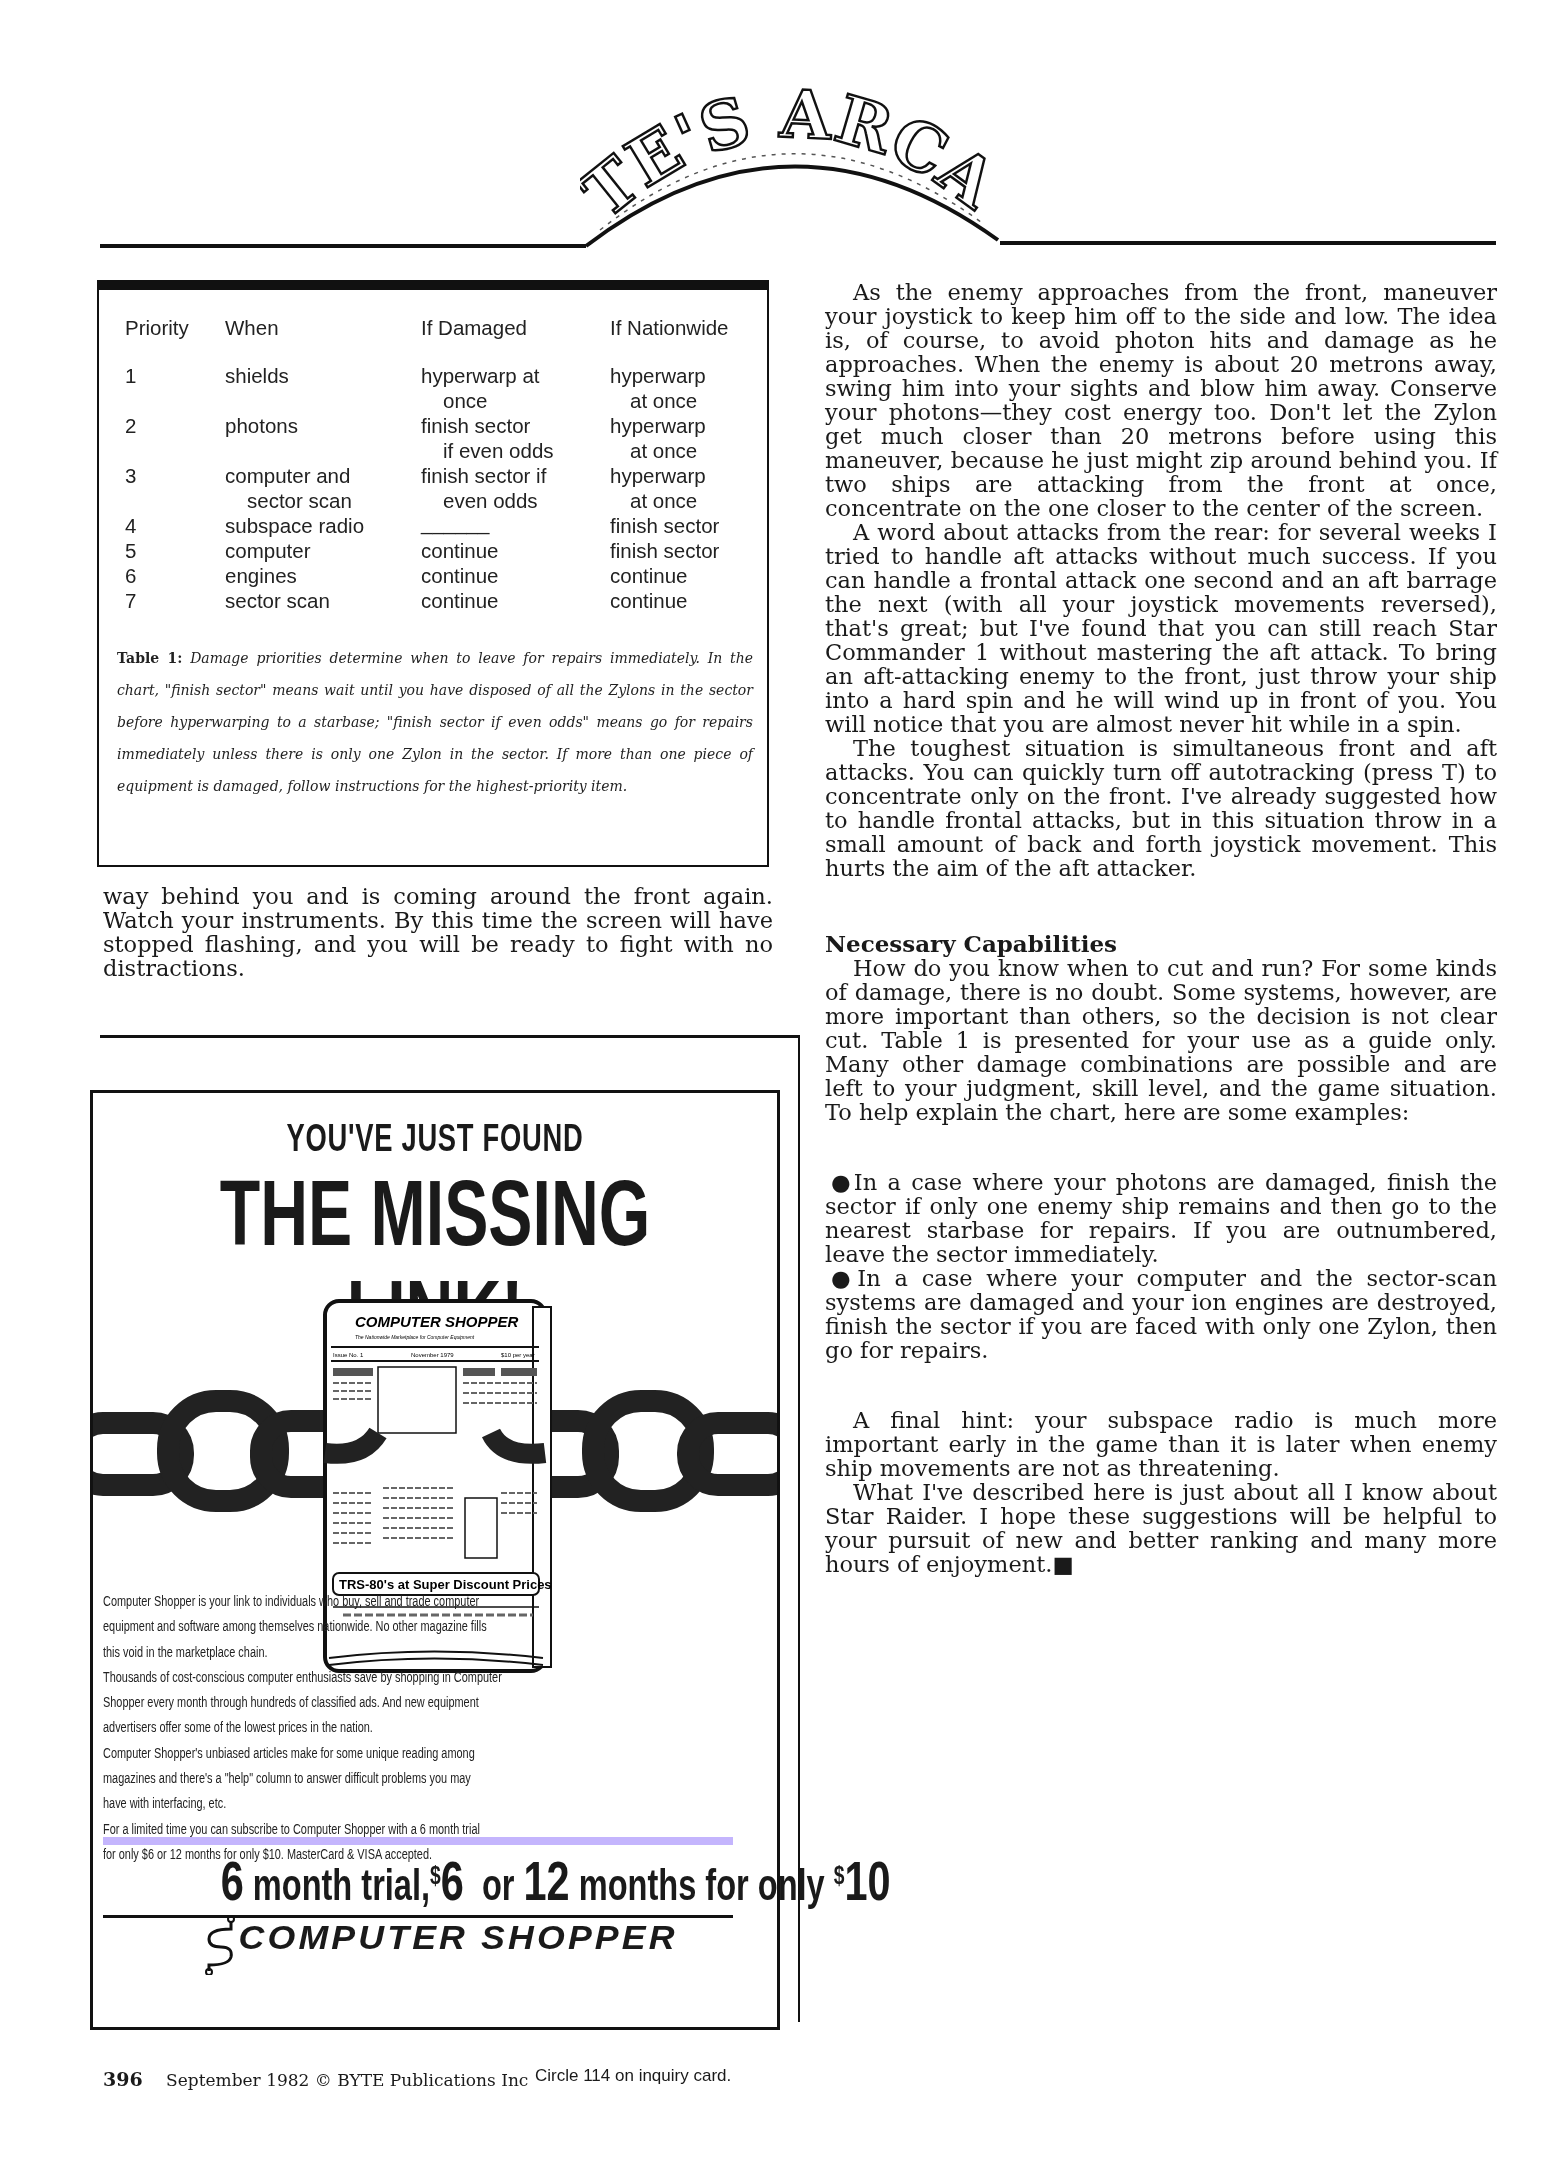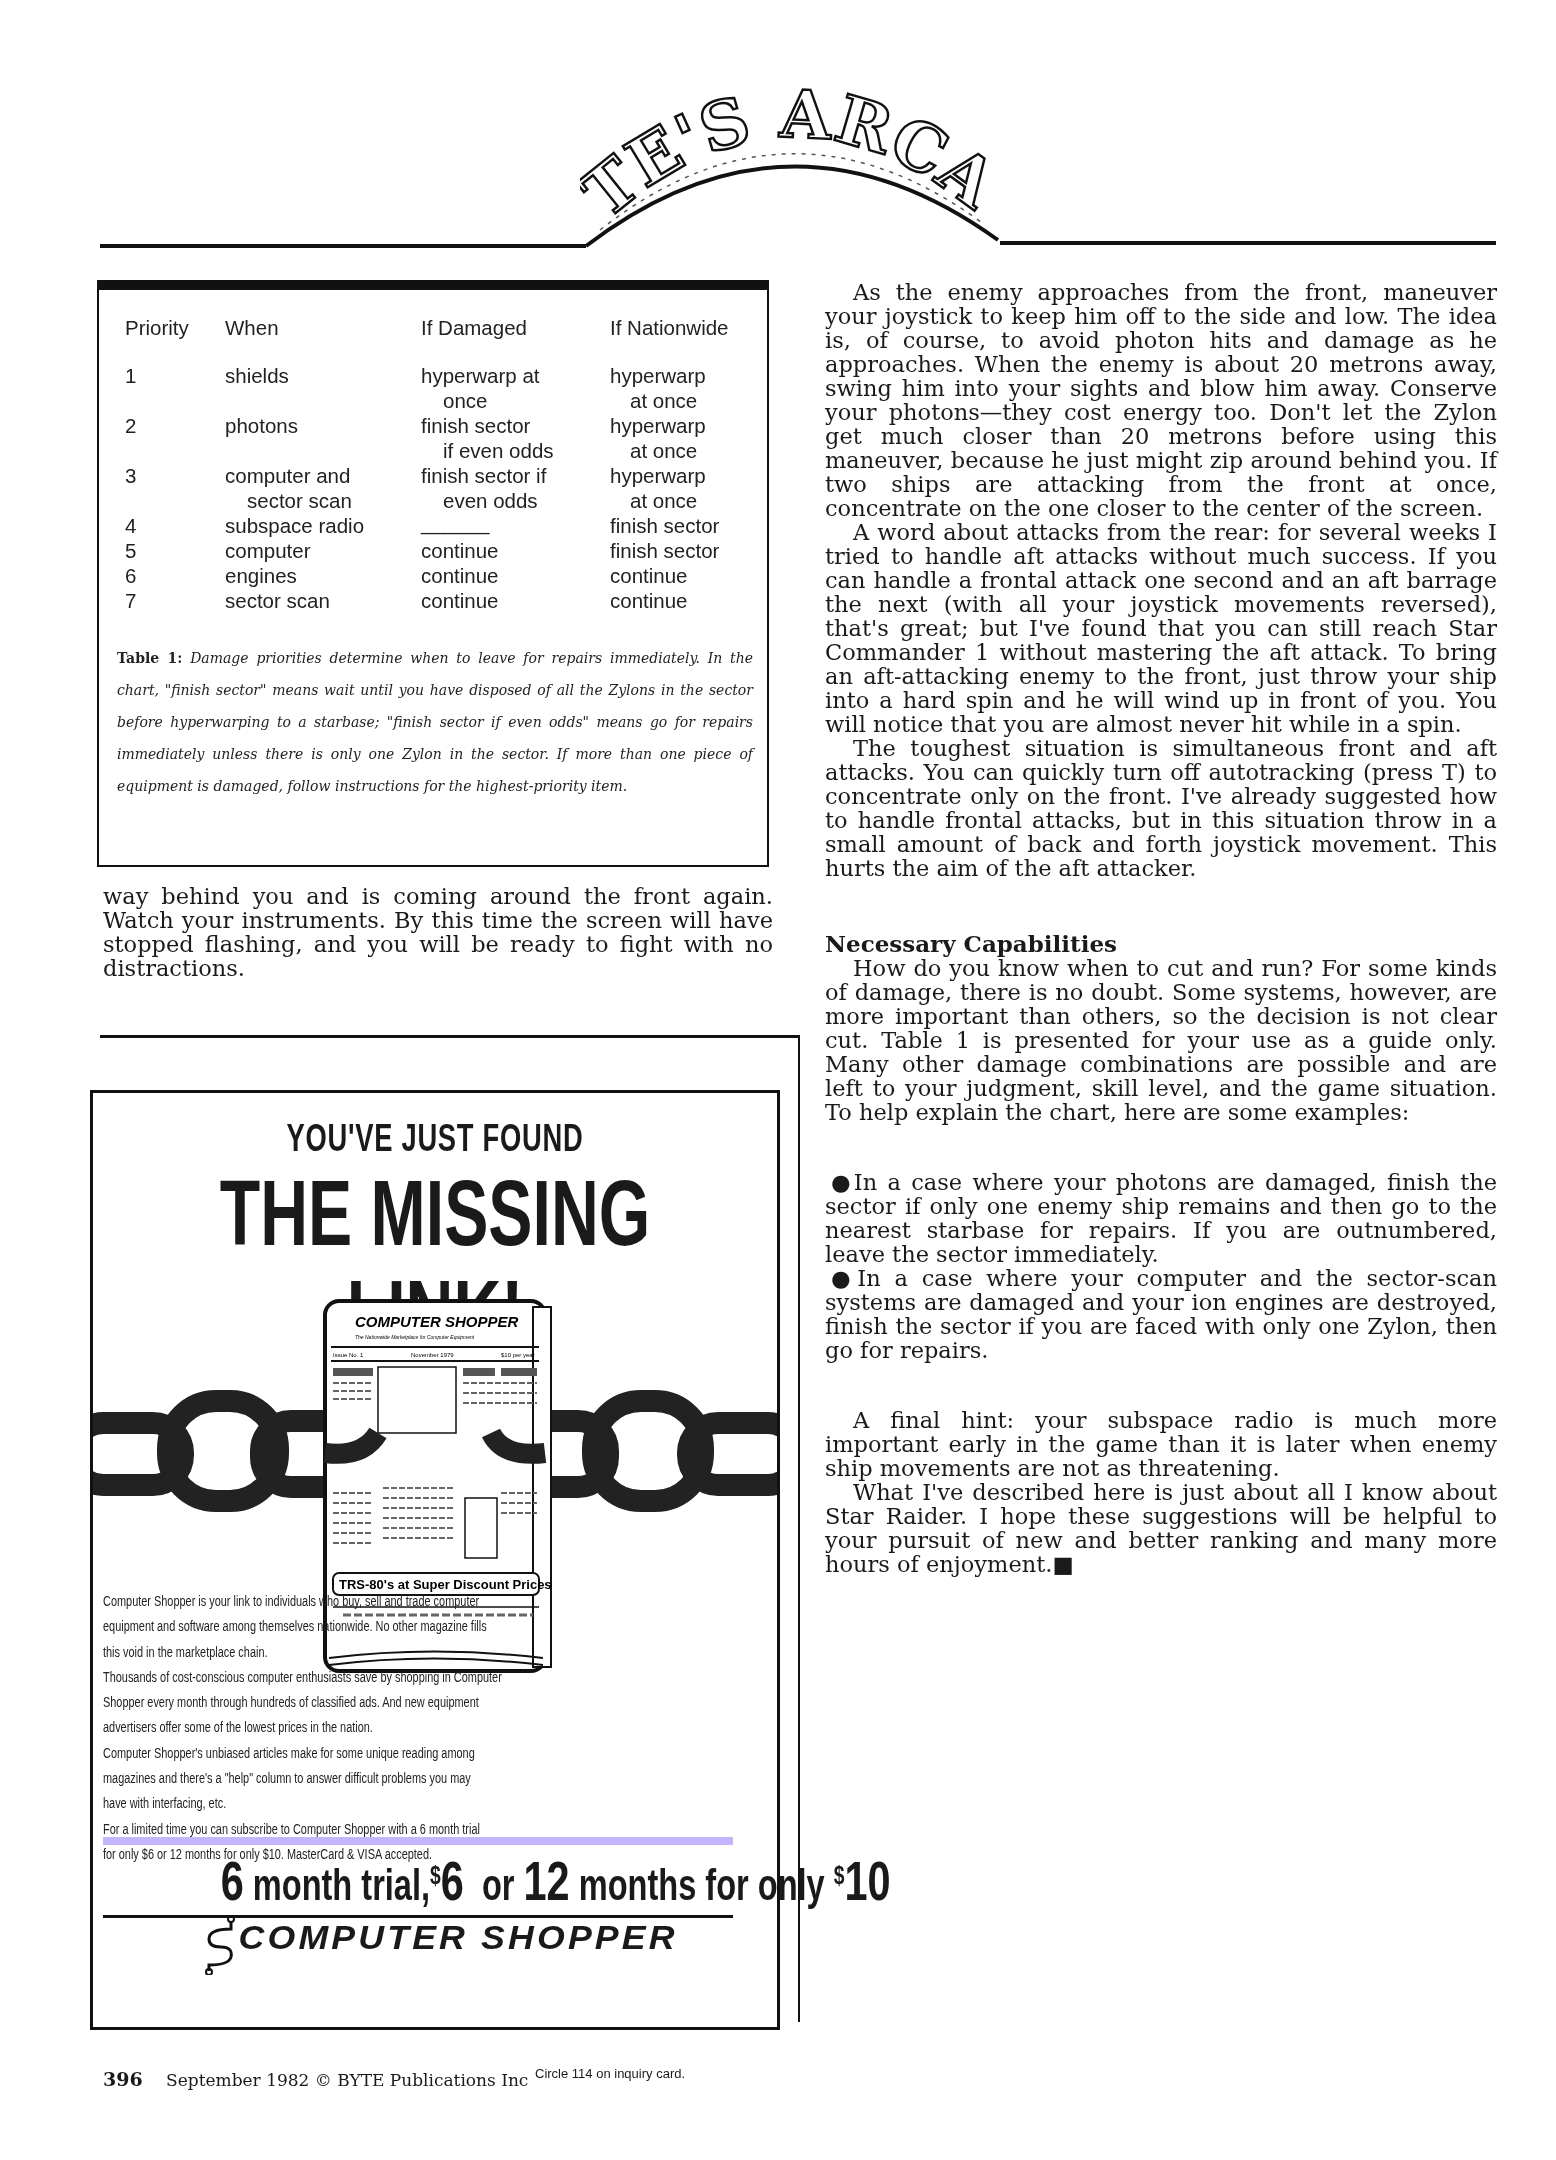--- a/index.html
+++ b/index.html
@@ -44,21 +44,21 @@
             display:flex;align-items:center;}
   #ad-offer .inner{font-weight:bold;font-size:44px;white-space:nowrap;transform:scaleX(0.74);}
   #ad-offer sup{font-size:26px;}
   #ad-logo{position:absolute;left:0;right:0;top:822px;text-align:center;}
   #ad-logo .brand{font-size:34px;font-weight:bold;font-style:italic;letter-spacing:3px;display:inline-block;transform:scaleX(1.05);}
   #ad-addr{position:absolute;left:0;right:0;top:866px;text-align:center;font-size:19px;}
   #ad-addr div{transform:scaleX(0.82);}
   
   #footer{left:103px;top:2068px;font-size:17px;}
   #footer .pg{font-weight:bold;font-size:19px;margin-right:18px;}
-  #footer-circle{left:535px;top:2066px;font-family:"Liberation Sans",sans-serif;font-size:13px;}
+  #footer-circle{left:535px;top:2066px;font-family:"Liberation Sans",sans-serif;font-size:17px;}
 </style>
 </head>
 <body>
 
 <div class="abs" id="header-rule-left"></div>
 <div class="abs" id="header-rule-right"></div>
 <svg class="abs" id="arc-svg" width="430" height="170" viewBox="0 0 430 170">
   <path d="M6 166 Q 210 10 418 160" fill="none" stroke="#111" stroke-width="4"></path>
   <path d="M20 150 Q 210 0 405 145" fill="none" stroke="#555" stroke-width="1.5" stroke-dasharray="4 6"></path>
   <path id="arcpath" d="M30 138 Q 210 -20 395 132" fill="none"></path>

